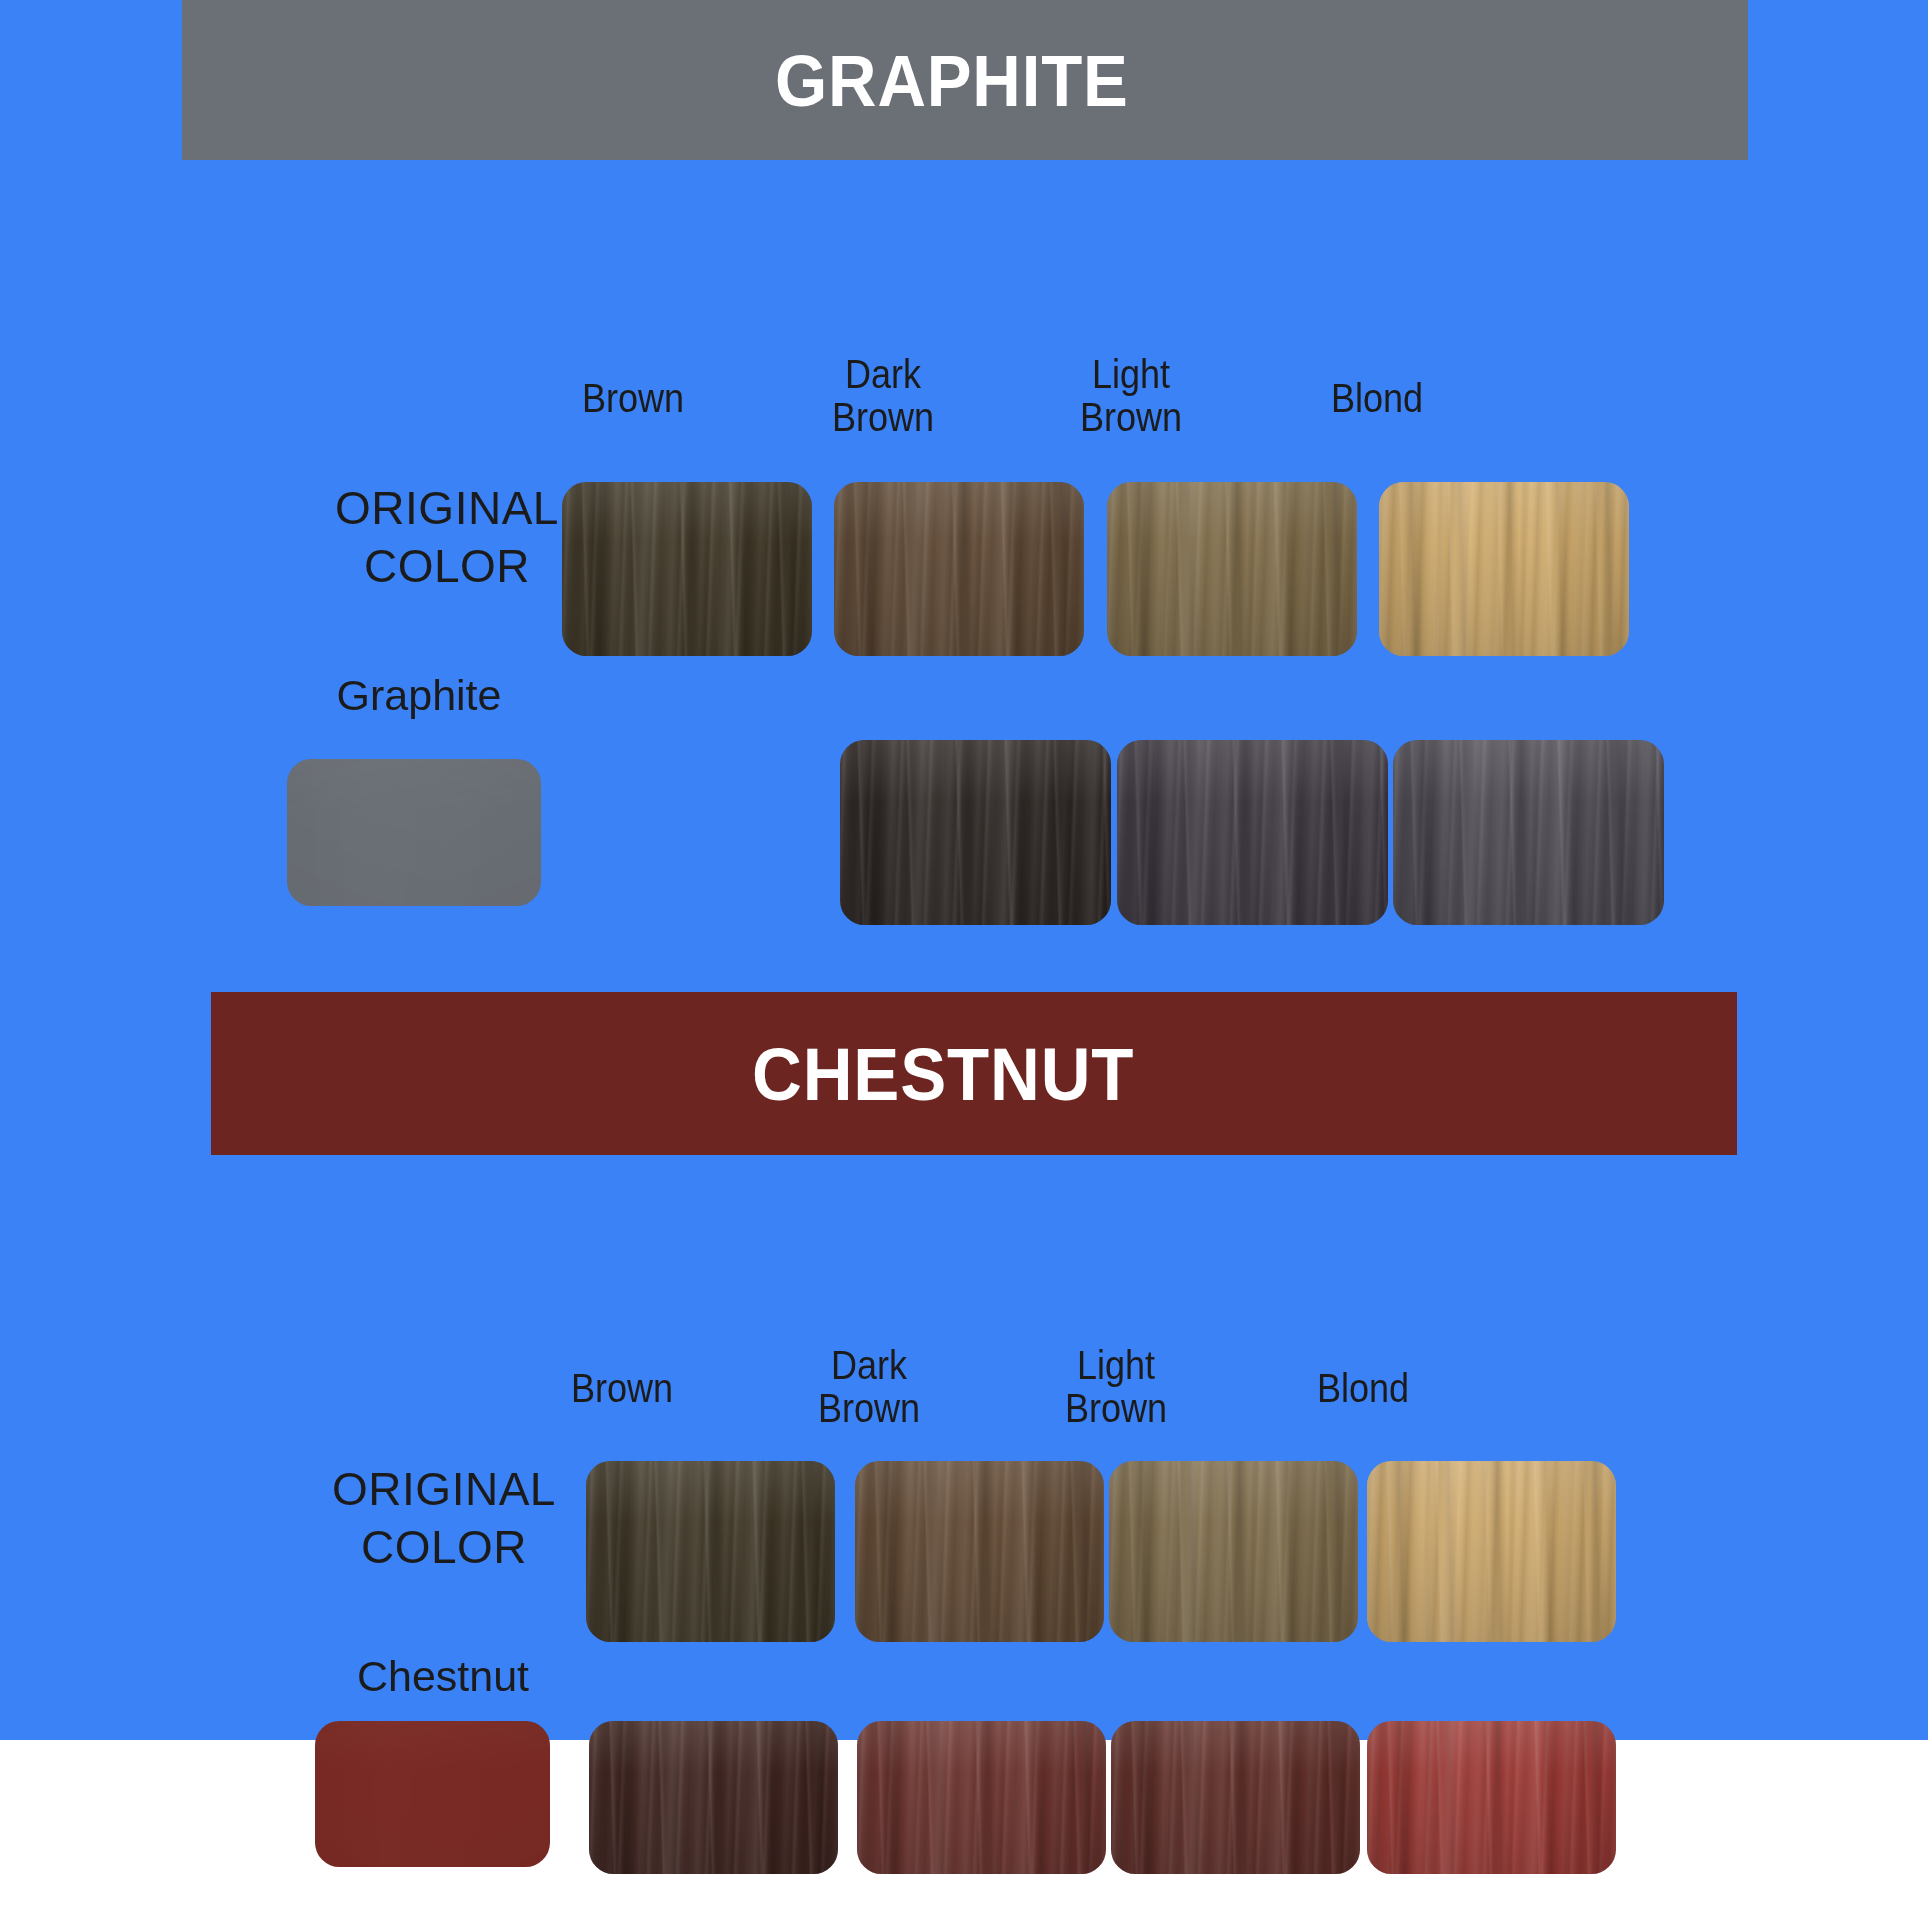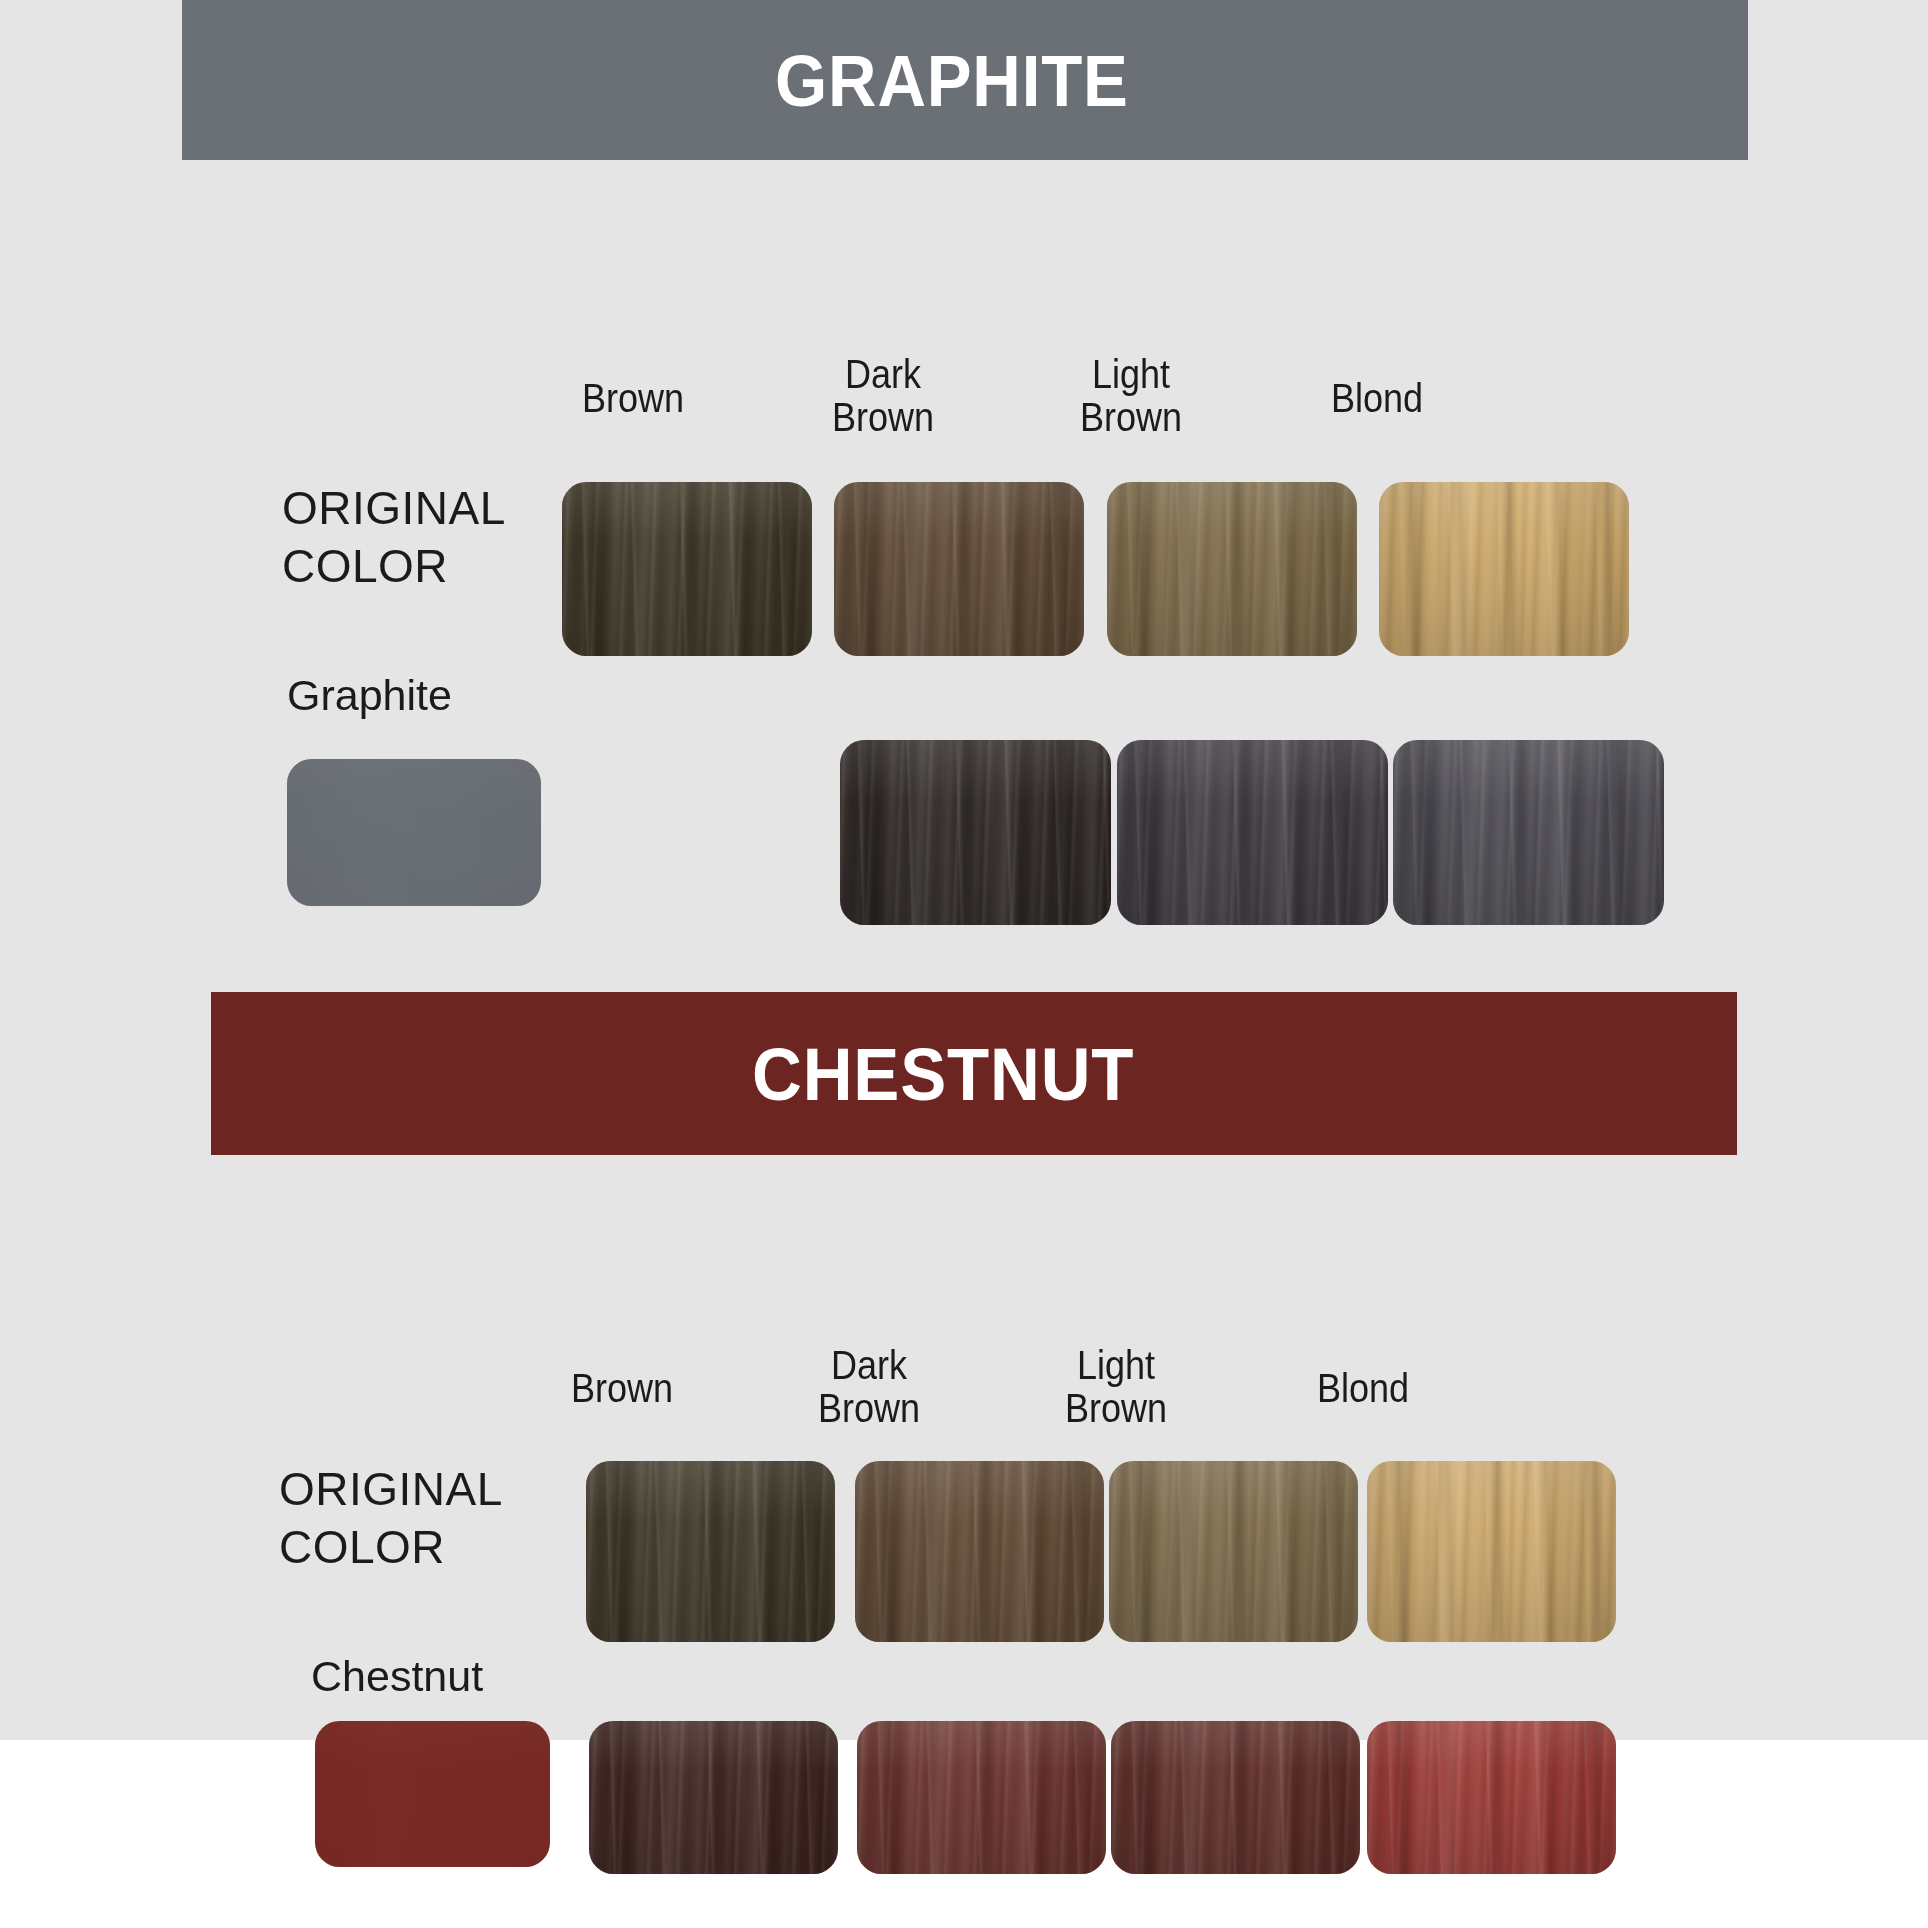--- a/index.html
+++ b/index.html
@@ -14,21 +14,21 @@
     overflow: hidden;
     font-family: "DejaVu Sans", sans-serif;
     -webkit-font-smoothing: antialiased;
   }
 
   .page {
     position: absolute;
     left: 0; top: 0;
     width: 1928px;
     height: 1740px;
-    background: #e5e5e5;
+    background: #3b82f6;
   }
 
   
   .banner {
     position: absolute;
     display: flex;
     align-items: center;
     box-sizing: border-box;
   }
   .banner-title {
@@ -76,21 +76,21 @@
     line-height: 1.08;
     transform: scaleX(0.9);
     white-space: pre-line;
   }
 
   
   .row-label {
     position: absolute;
     font-family: "Liberation Sans", sans-serif;
     color: #1b1b1b;
-    text-align: left;
+    text-align: center;
     line-height: 1.25;
     white-space: pre-line;
   }
   .row-label.original {
     font-size: 46px;
     letter-spacing: 0.5px;
   }
   .row-label.tone {
     font-size: 43px;
   }

